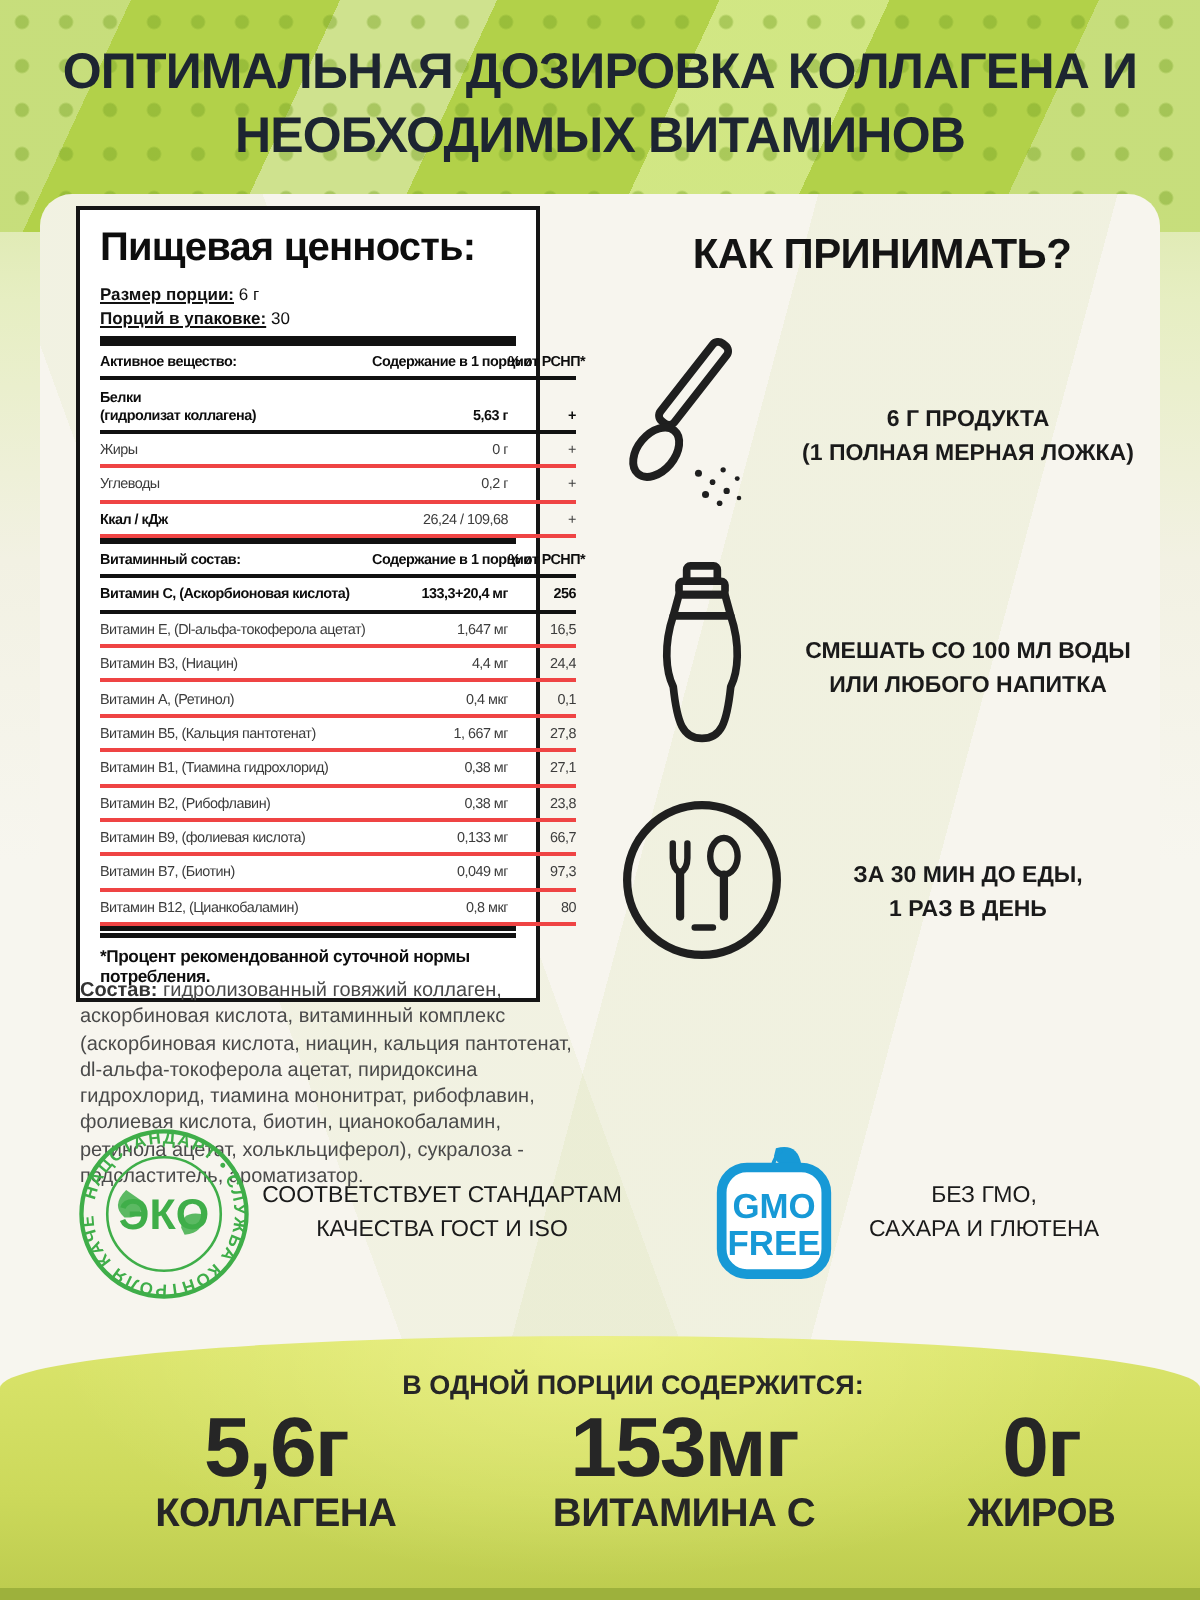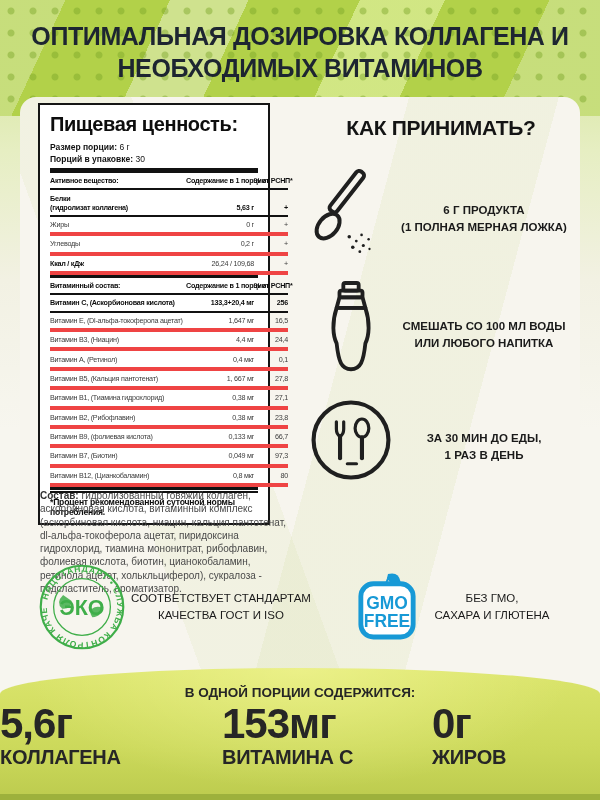--- a/index.html
+++ b/index.html
@@ -22,32 +22,32 @@
     background:#f7f5ee;border-radius:16px 16px 0 0;}
   .panel::before{content:"";position:absolute;inset:0;border-radius:16px 16px 0 0;
     background:
       linear-gradient(105deg, transparent 52%, rgba(200,218,140,.14) 52% 72%, transparent 72%),
       linear-gradient(250deg, transparent 55%, rgba(200,218,140,.12) 55% 72%, transparent 72%);}
   
   .facts-box{position:absolute;left:38px;top:103px;width:232px;box-sizing:border-box;
     background:#fff;border:2px solid #151515;padding:7px 10px 5px;}
   .t-title{font-size:20px;font-weight:700;color:#0d0d0d;letter-spacing:-.4px;margin:1px 0 6px;}
   .serving{font-size:8.5px;color:#111;margin-bottom:2px;}
-  .serving b{font-weight:700;}
+  .serving b{font-weight:700;text-decoration:underline;}
   .bar5{height:5px;background:#111;margin-top:4px;}
   .bar3{height:3px;background:#111;}
   .bar-double{height:6px;background:linear-gradient(180deg,#111 0 2.5px,#fff 2.5px 3.5px,#111 3.5px 6px);}
   table.facts{width:100%;border-collapse:collapse;table-layout:fixed;}
   table.facts td,table.facts th{font-size:7.2px;padding:3.2px 0;vertical-align:bottom;
     color:#3c3c3c;letter-spacing:-.25px;overflow:hidden;}
   table.facts th{font-weight:700;color:#0d0d0d;white-space:nowrap;overflow:visible;}
   table.facts .c1{text-align:left;}
   table.facts .c2{text-align:right;white-space:nowrap;}
   table.facts .c3{text-align:right;white-space:nowrap;}
-  table.facts tr{border-bottom:4px solid #ef4444;}
+  table.facts tr{border-bottom:2px solid #ef4444;}
   table.facts tr.hd{border-bottom:2px solid #111;}
   table.facts tr.em{border-bottom:2px solid #111;}
   table.facts tr.em td{font-weight:700;color:#0d0d0d;}
   .name2{display:block;}
   .footnote{font-size:8.6px;font-weight:700;color:#0d0d0d;padding:4px 0 1px;letter-spacing:-.2px;}
   
   .howto{position:absolute;left:308px;top:116px;width:266px;}
   .howto-title{text-align:center;font-size:21px;font-weight:700;color:#141414;
     letter-spacing:-.3px;margin-bottom:26px;}
   .step{display:flex;align-items:center;margin-bottom:22px;}
@@ -63,25 +63,25 @@
   .badge-text{font-size:11.5px;font-weight:400;color:#1a1a1a;line-height:1.45;text-align:center;}
   .eco-wrap{flex:0 0 92px;display:flex;justify-content:center;}
   .bt1{flex:0 0 186px;}
   .gmo-wrap{flex:0 0 96px;display:flex;justify-content:flex-end;margin-left:8px;}
   .bt2{flex:1;}
   
   .banner{position:absolute;left:0;right:0;bottom:0;height:132px;
     background:
       radial-gradient(ellipse at 50% 0%, rgba(255,255,170,.45), transparent 65%),
       linear-gradient(180deg,#dbe56c 0%,#ccd95b 60%,#bccb4e 100%);
-    border-radius:50% 50% 0 0 / 26px 26px 0 0;}
+    border-radius:50% 50% 0 0 / 26px 26px 0 0;padding-left:33px;}
   .banner::after{content:"";position:absolute;left:0;right:0;bottom:0;height:6px;background:#9db13c;}
   .banner-title{padding-top:17px;text-align:center;font-size:13.5px;font-weight:700;color:#262626;}
   .banner-items{display:flex;margin-top:2px;}
-  .banner-item{text-align:left;}
+  .banner-item{text-align:center;}
   .bi1{flex:0 0 37%;} .bi2{flex:0 0 35%;} .bi3{flex:0 0 28%;}
   .banner-value{font-size:42px;font-weight:700;color:#262626;letter-spacing:-1px;line-height:1.05;}
   .banner-label{font-size:20px;font-weight:700;color:#262626;letter-spacing:-.3px;}
   svg{display:block;}
 </style>
 </head>
 <body>
 
 <div class="page">
 

